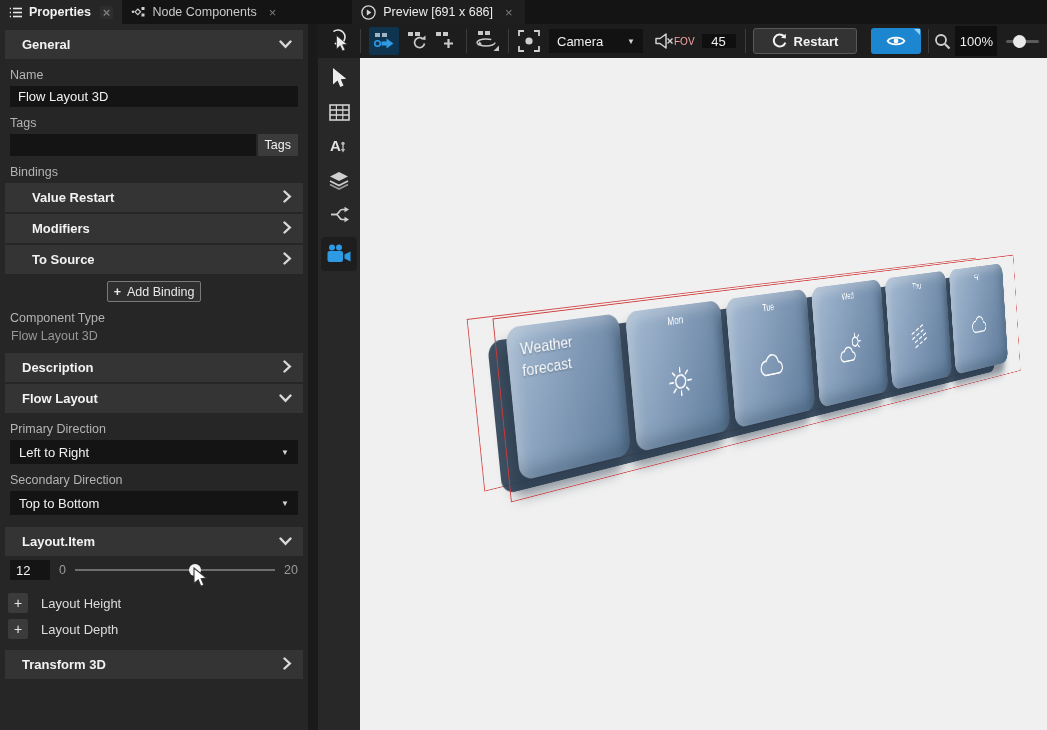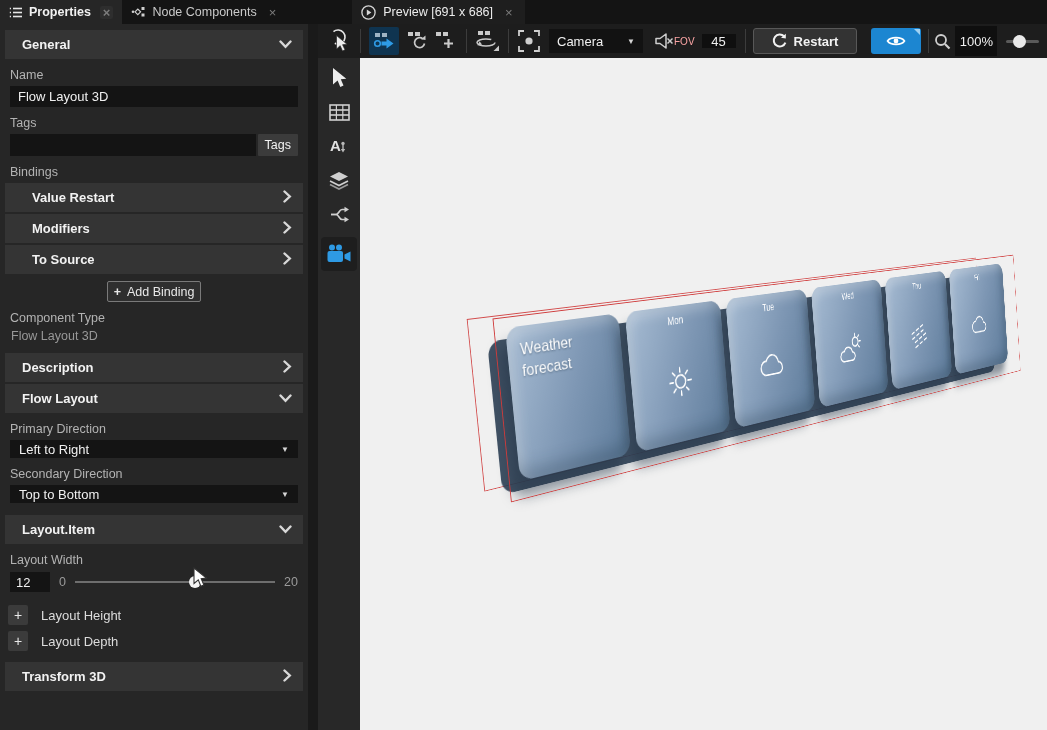--- a/index.html
+++ b/index.html
@@ -30,21 +30,21 @@
   .dimval { margin:3px 0 0 11px; color:#989898; font-size:12.5px; }
   .tin { display:block; margin:0 10px; width:288px; height:21px; background:#141414; border:none; outline:none;
          color:#f0f0f0; font-size:13px; padding:0 8px; font-family:"Liberation Sans", sans-serif; }
   .tagsrow { display:flex; margin:0 10px; }
   .tagsrow input { flex:1; height:22px; background:#141414; border:none; outline:none; color:#f0f0f0; padding:0 8px; }
   .tagsbtn { margin-left:2px; height:22px; padding:0 7px; background:#3b3b3b; color:#f2f2f2; font-size:12.5px;
              display:flex; align-items:center; border-radius:1px; }
   .addbind { display:flex; align-items:center; justify-content:center; margin:7px auto 0 auto; width:94px; height:21px;
              background:#2f2f2f; border:1px solid #7a7a7a; border-radius:2px; color:#e8e8e8; font-size:12.5px; }
   .addbind .p { font-weight:bold; margin-right:6px; }
-  .dd { margin:0 10px; height:18px; background:#141414; display:flex; align-items:center; padding:0 9px; color:#f0f0f0; font-size:13px; }
+  .dd { margin:0 10px; height:24px; background:#141414; display:flex; align-items:center; padding:0 9px; color:#f0f0f0; font-size:13px; }
   .dd .grow { flex:1; }
   .tri { font-size:8px; color:#d5d5d5; }
   .sliderrow { display:flex; align-items:center; margin:3px 10px 0 10px; height:22px; }
   .sliderrow .vin { width:40px; height:20px; background:#141414; border:none; outline:none; color:#f0f0f0;
                     font-size:13px; padding:0 6px; font-family:"Liberation Sans", sans-serif; }
   .sliderrow .minmax { color:#9a9a9a; font-size:12.5px; }
   .track { flex:1; height:2px; background:#6e6e6e; margin:0 9px; position:relative; }
   .knob { position:absolute; top:-5px; left:calc(60% - 6px); width:12px; height:12px; border-radius:50%; background:#f4f4f4; }
   .plusrow { display:flex; align-items:center; margin:12px 0 0 8px; }
   .plusrow .pbtn { width:20px; height:20px; background:#3b3b3b; border-radius:2px; color:#e8e8e8; font-size:14px;
@@ -232,21 +232,20 @@
     </div>
 
     <div class="sec-header" style="margin-top:12px">
       <span>Layout.Item</span>
         <span class="grow"></span>
       <span><svg width="13" height="9" viewBox="0 0 13 9">
             <path d="M1.5 1.5 L6.5 6.8 L11.5 1.5" fill="none" stroke="#d8d8d8" stroke-width="2.4" stroke-linecap="round"></path>
           </svg></span>
     </div>
 
-    <div class="lbl">Layout Width</div>
     <div class="sliderrow">
       <input class="vin" value="12" style="">
       <span class="minmax" style="margin-left:9px">0</span>
       <div class="track">
         <div class="knob"></div>
       </div>
       <span class="minmax">20</span>
     </div>
 
     <div class="plusrow">

